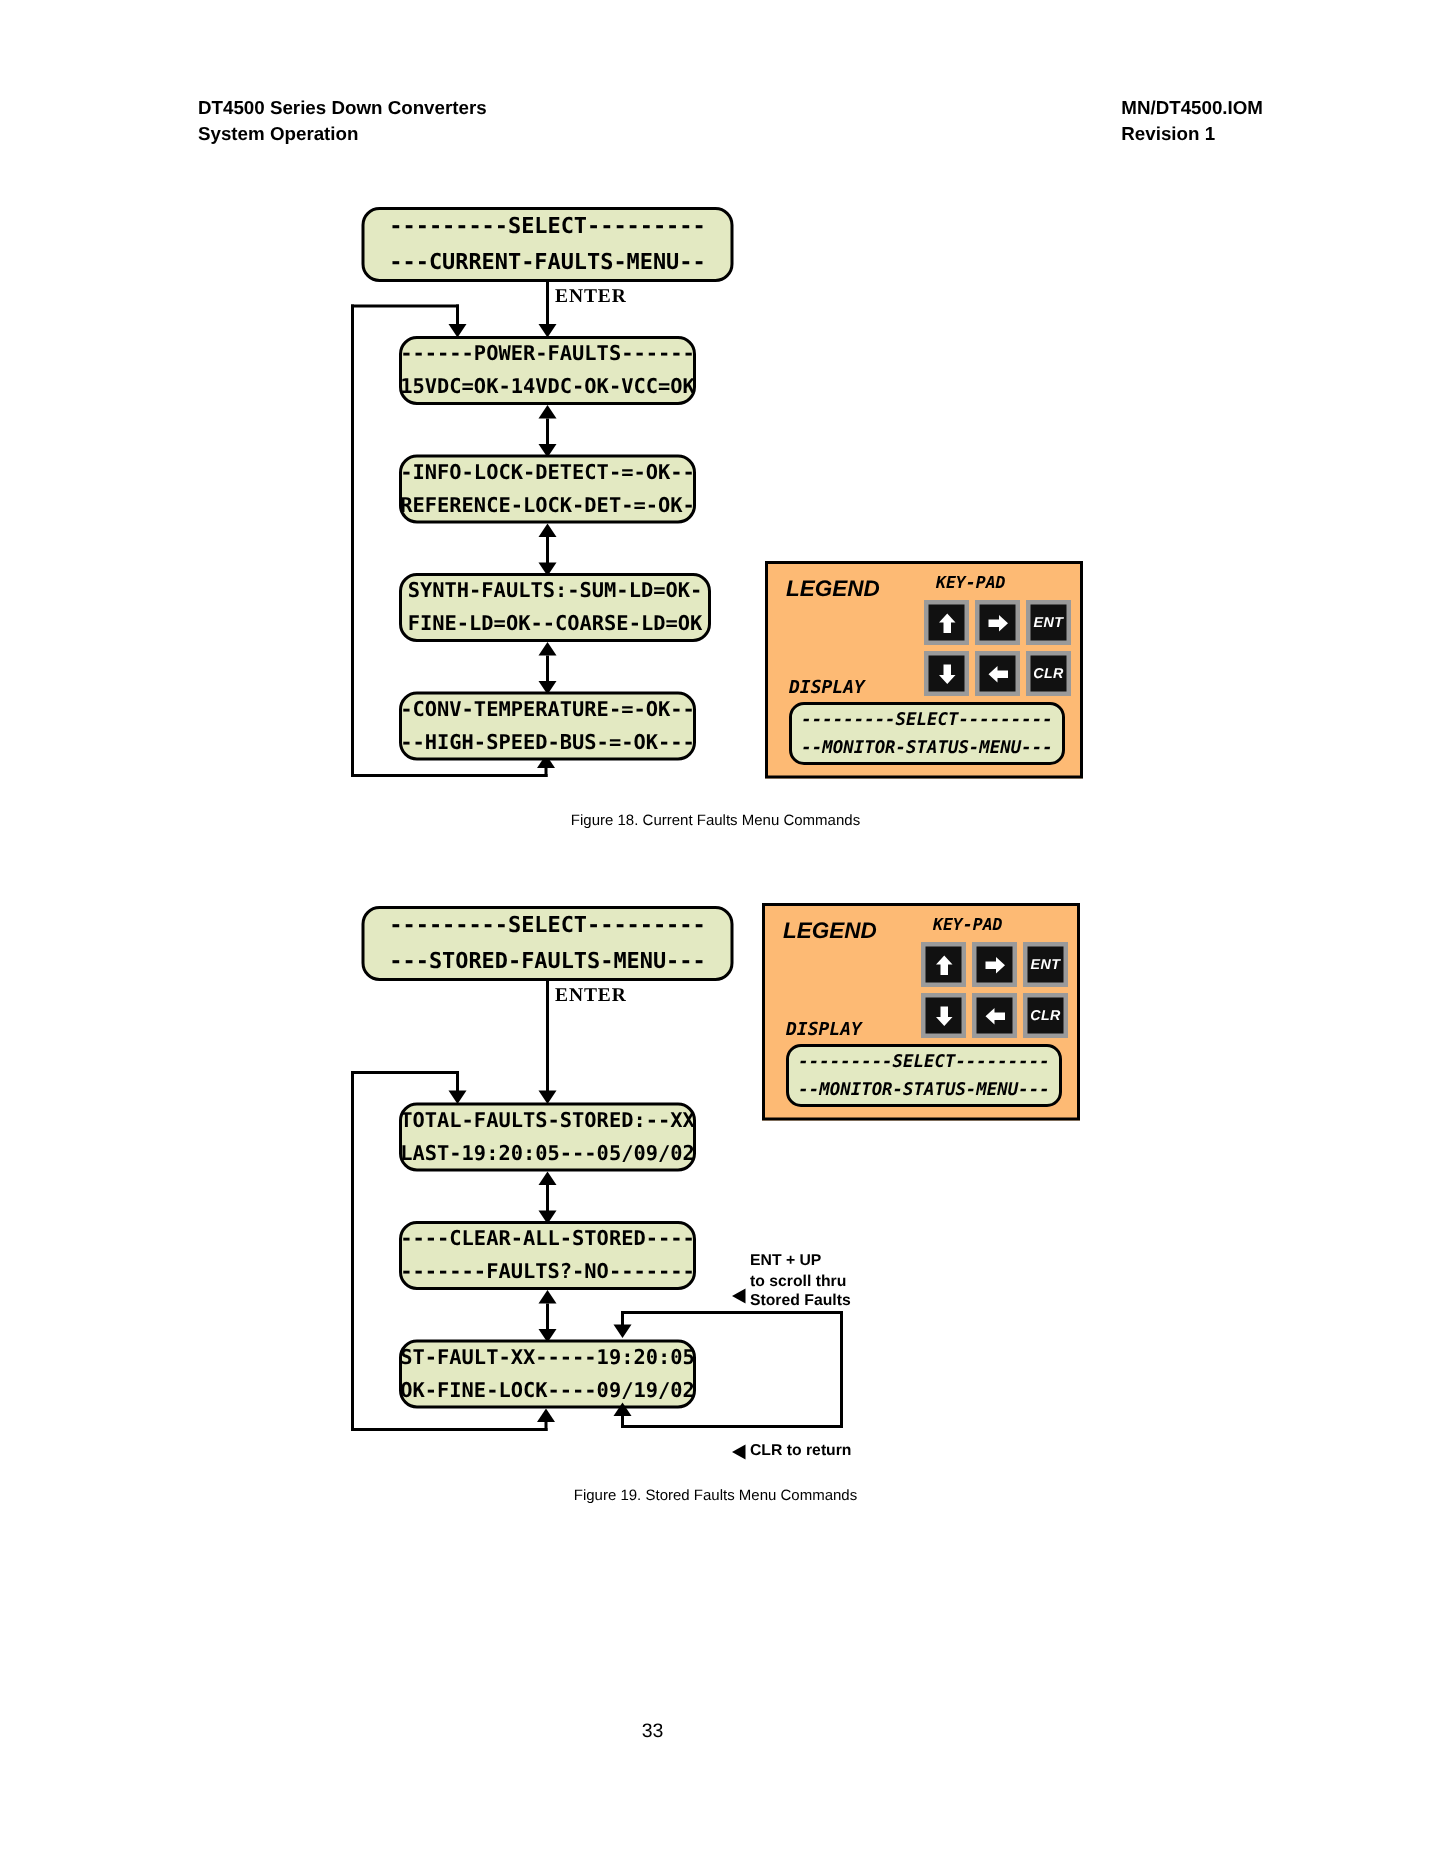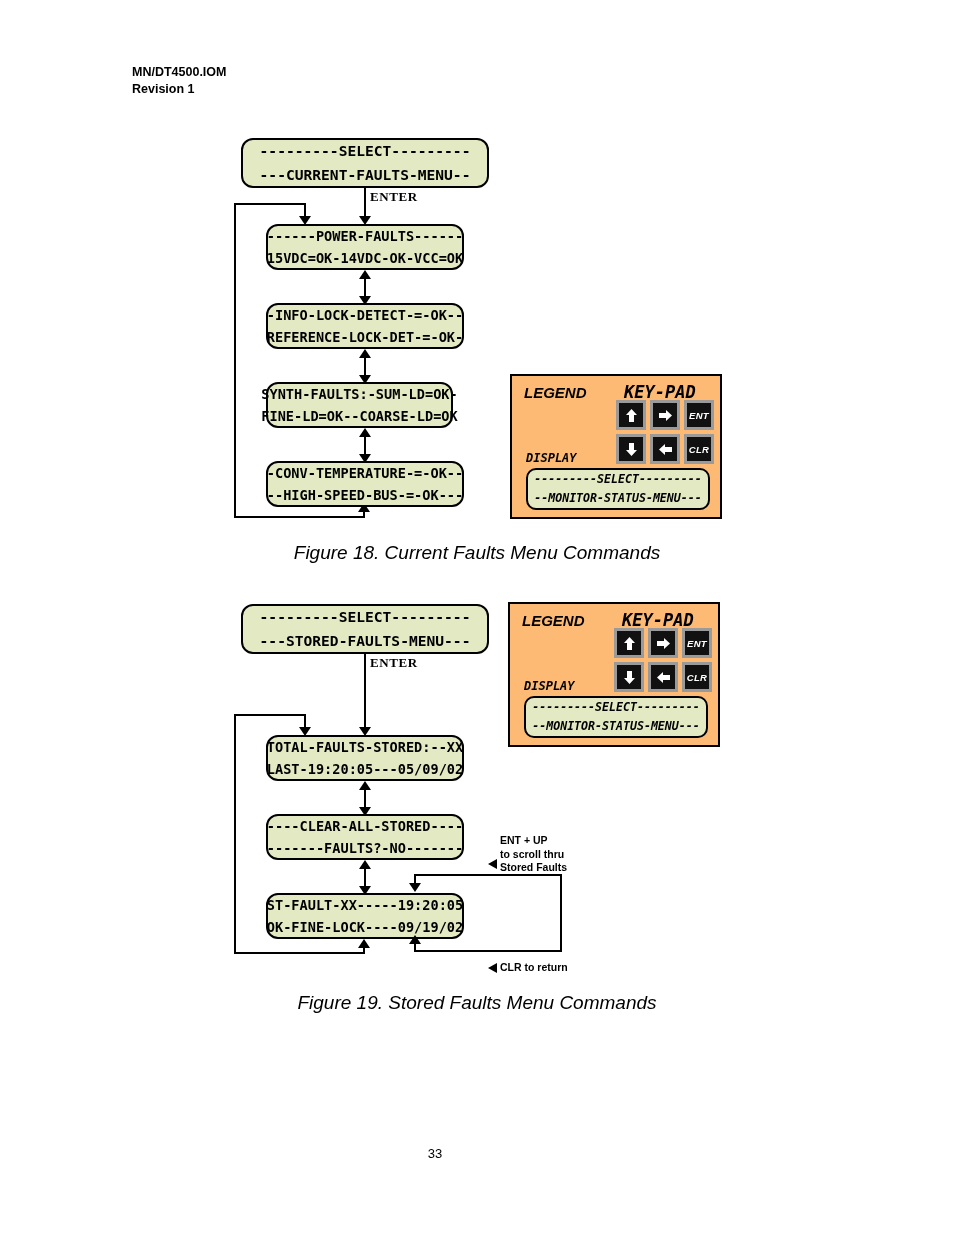--- a/index.html
+++ b/index.html
@@ -38,22 +38,21 @@
     text-align: center;
     font-size: 13px;
   }
 
   
   .fig-caption {
     position: absolute;
     width: 954px;
     left: 0;
     text-align: center;
-    font-size: 19px;
-    font-style: italic;
+    font-size: 10px;
   }
   #caption-18 { top: 542px; }
   #caption-19 { top: 992px; }
 
   
   .lcd {
     position: absolute;
     box-sizing: border-box;
     background: #e3e9c2;
     border: 2px solid #000000;
@@ -123,21 +122,21 @@
     position: absolute;
     left: 12px;
     top: 8px;
     font-size: 15px;
     font-weight: bold;
   }
   .legend-keypad-label {
     position: absolute;
     font-family: "DejaVu Sans Mono", monospace;
     font-weight: bold;
-    font-size: 17px;
+    font-size: 11px;
     top: 6px;
   }
   .legend-display-label {
     position: absolute;
     left: 14px;
     font-family: "DejaVu Sans Mono", monospace;
     font-weight: bold;
     font-size: 12px;
   }
   .keypad {
@@ -183,20 +182,24 @@
     font-size: 10.5px;
     font-weight: bold;
     line-height: 13.5px;
     text-align: left;
   }
 </style>
 </head>
 <body>
 
 <div class="page-header">
+  <div class="hdr-col-left">
+    <div>DT4500 Series Down Converters</div>
+    <div>System Operation</div>
+  </div>
   <div class="hdr-col-right">
     <div>MN/DT4500.IOM</div>
     <div>Revision 1</div>
   </div>
 </div>
 
 <div>
 
   <div class="lcd lcd-big" style="left:241px; top:138px; width:248px; height:50px;">
     <div class="line">---------SELECT---------</div>
@@ -226,21 +229,21 @@
 
   <div class="lcd lcd-mid" style="left:266px; top:303px; width:198px; height:46px;">
     <div class="line">-INFO-LOCK-DETECT-=-OK--</div>
     <div class="line">REFERENCE-LOCK-DET-=-OK-</div>
   </div>
 
   <div class="vline" style="left:364px; top:358px; height:20px;"></div>
   <div class="arrow arrow-up" style="left:359px; top:349px;"></div>
   <div class="arrow arrow-down" style="left:359px; top:375px;"></div>
 
-  <div class="lcd lcd-mid" style="left:266px; top:382px; width:187px; height:46px;">
+  <div class="lcd lcd-mid" style="left:266px; top:382px; width:208px; height:46px;">
     <div class="line">SYNTH-FAULTS:-SUM-LD=OK-</div>
     <div class="line">FINE-LD=OK--COARSE-LD=OK</div>
   </div>
 
   <div class="vline" style="left:364px; top:437px; height:20px;"></div>
   <div class="arrow arrow-up" style="left:359px; top:428px;"></div>
   <div class="arrow arrow-down" style="left:359px; top:454px;"></div>
 
   <div class="lcd lcd-mid" style="left:266px; top:461px; width:198px; height:46px;">
     <div class="line">-CONV-TEMPERATURE-=-OK--</div>

